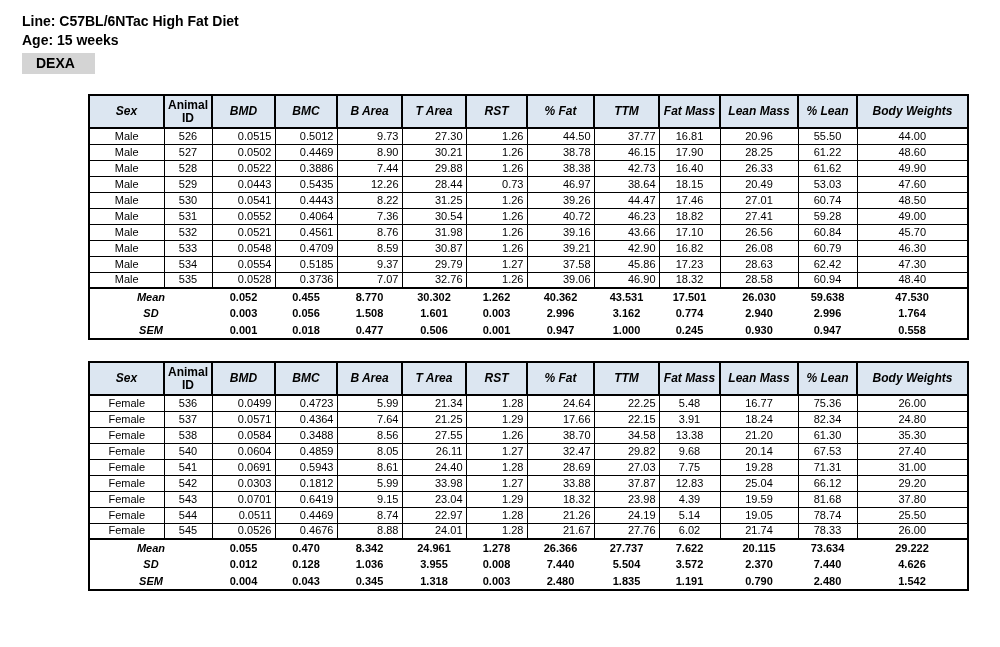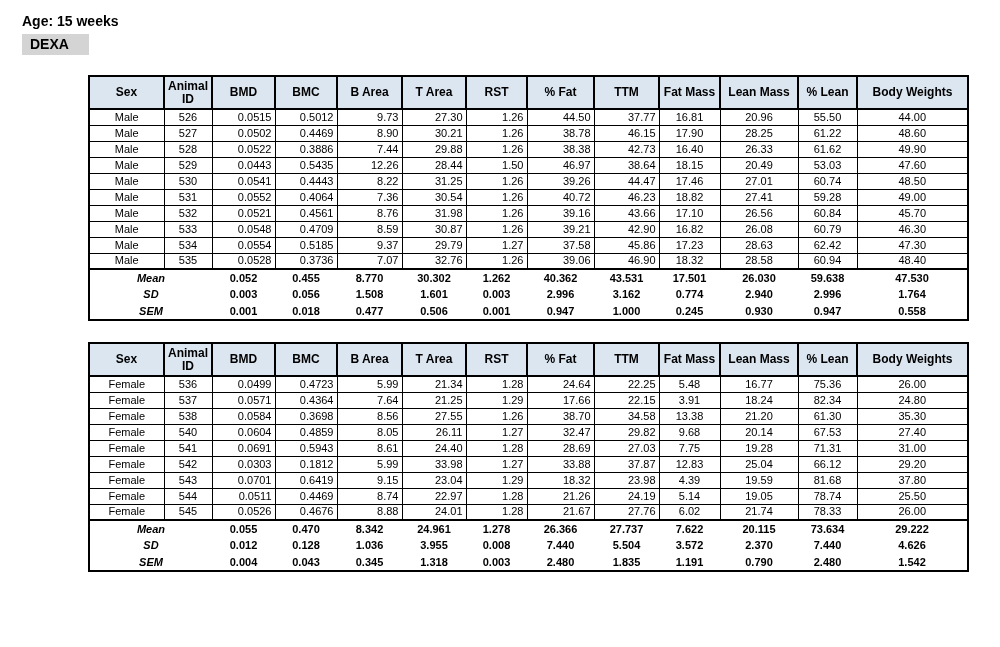--- a/index.html
+++ b/index.html
@@ -25,21 +25,21 @@
     font-size: 14px;
     line-height: 19px;
     white-space: nowrap;
   }
   .section-label {
     display: inline-block;
     font-weight: bold;
     font-size: 14px;
     line-height: 18px;
     background: var(--section-fill, #d4d4d4);
-    padding: 1px 20px 2px 8px;
+    padding: 1px 20px 2px 14px;
     margin-top: 3px;
   }
   table.data-table {
     border-collapse: collapse;
     table-layout: fixed;
     width: 879px;
     margin-left: 88px;
     border: 2px solid #000;
   }
   table.t1 { margin-top: 20px; }
@@ -49,20 +49,21 @@
     overflow: hidden;
     padding: 0 3px;
     font-size: 11px;
     height: 16px;
     line-height: 13px;
   }
   .data-table thead th {
     background: var(--header-fill, #dce6f1);
     border: 2px solid #000;
     font-weight: bold;
+    font-style: italic;
     font-size: 12px;
     line-height: 13px;
     height: 33px;
     text-align: center;
     white-space: normal;
   }
   .data-table thead th.no-italic { font-style: normal; text-align: center; }
   .data-table tbody.rows td {
     border: 1px solid #000;
     white-space: nowrap;
@@ -83,20 +84,21 @@
     font-style: italic;
     text-align: center;
   }
 </style>
 </head>
 <body>
 
 <div class="page">
 
   <div class="page-header">
+    <div class="info-line">Line: C57BL/6NTac High Fat Diet</div>
     <div class="info-line">Age: 15 weeks</div>
     <div class="section-label">DEXA</div>
   </div>
 
   <table class="data-table t1" data-table="0">
     <colgroup>
         <col style="width: 75px;">
         <col style="width: 48px;">
         <col style="width: 63px;">
         <col style="width: 62px;">
@@ -173,21 +175,21 @@
           <td class="al-c">61.62</td>
           <td class="al-c">49.90</td>
         </tr>
         <tr>
           <td class="al-c">Male</td>
           <td class="al-c">529</td>
           <td class="al-r">0.0443</td>
           <td class="al-r">0.5435</td>
           <td class="al-r">12.26</td>
           <td class="al-r">28.44</td>
-          <td class="al-r">1.50</td>
+          <td class="al-r">0.73</td>
           <td class="al-r">46.97</td>
           <td class="al-r">38.64</td>
           <td class="al-c">18.15</td>
           <td class="al-c">20.49</td>
           <td class="al-c">53.03</td>
           <td class="al-c">47.60</td>
         </tr>
         <tr>
           <td class="al-c">Male</td>
           <td class="al-c">530</td>
@@ -386,21 +388,21 @@
           <td class="al-r">22.15</td>
           <td class="al-c">3.91</td>
           <td class="al-c">18.24</td>
           <td class="al-c">82.34</td>
           <td class="al-c">24.80</td>
         </tr>
         <tr>
           <td class="al-c">Female</td>
           <td class="al-c">538</td>
           <td class="al-r">0.0584</td>
-          <td class="al-r">0.3698</td>
+          <td class="al-r">0.3488</td>
           <td class="al-r">8.56</td>
           <td class="al-r">27.55</td>
           <td class="al-r">1.26</td>
           <td class="al-r">38.70</td>
           <td class="al-r">34.58</td>
           <td class="al-c">13.38</td>
           <td class="al-c">21.20</td>
           <td class="al-c">61.30</td>
           <td class="al-c">35.30</td>
         </tr>

